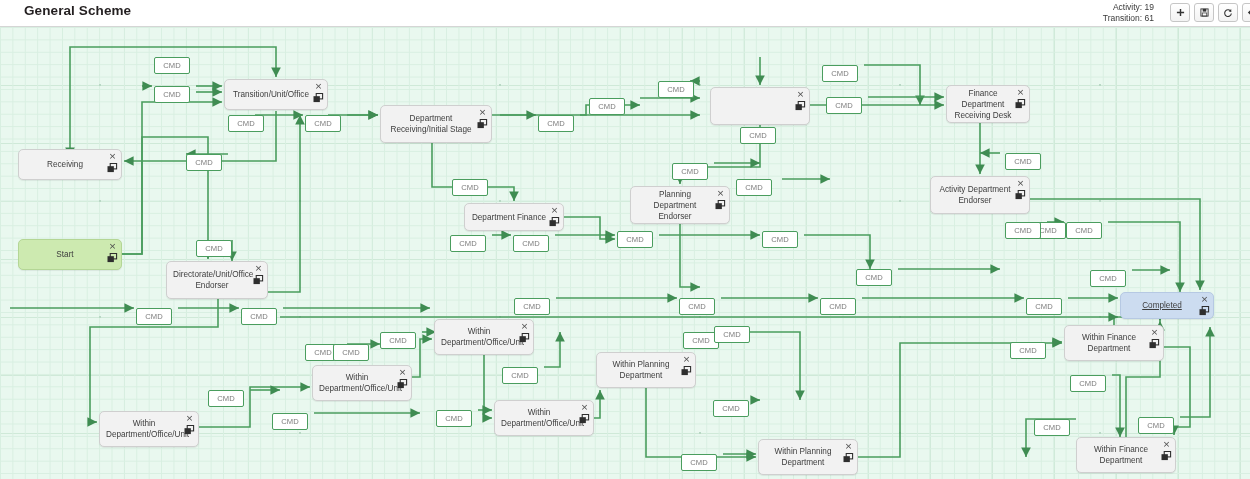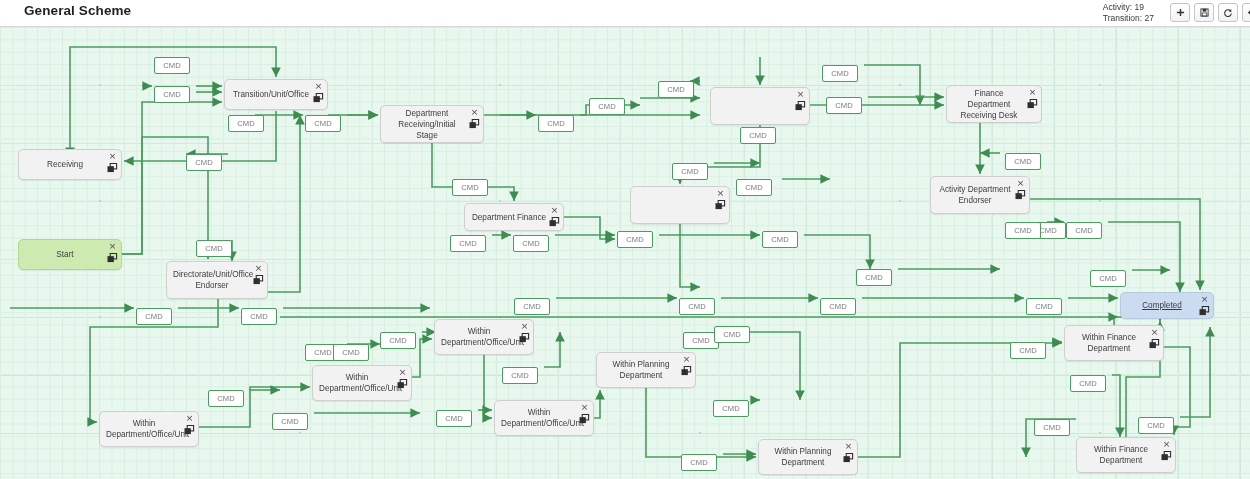--- a/index.html
+++ b/index.html
@@ -16,20 +16,21 @@
     width: 1250px; height: 26px;
     background: #ffffff;
   }
   #page-title {
     position: absolute; left: 8px; top: 3px;
     font-size: 13.5px; font-weight: bold; color: #231f20;
     letter-spacing: .1px;
   }
   #counters {
     position: absolute; right: 112px; top: 2px;
+    text-align: right;
     font-size: 8.5px; color: #3a3a3a; line-height: 11px;
   }
   #toolbar {
     position: absolute; right: 4px; top: 3px;
     display: flex; gap: 4px;
   }
   .tb-btn {
     width: 20px; height: 19px;
     border: 1px solid #c6c6c6; border-radius: 3px;
     background: linear-gradient(#ffffff, #f3f3f3);
@@ -110,21 +111,21 @@
   }
 </style>
 </head>
 <body>
 
 <div id="header">
   <div id="page-title">General Scheme</div>
 
   <div id="counters">
     <div>Activity: 19</div>
-    <div>Transition: 27</div>
+    <div>Transition: 61</div>
   </div>
 
   <div id="toolbar">
     <div class="tb-btn">
       <svg width="9" height="9" viewBox="0 0 10 10">
         <path d="M5 1 L5 9 M1 5 L9 5" stroke="#333" stroke-width="1.6"></path>
       </svg>
     </div>
     <div class="tb-btn">
       <svg width="9" height="9" viewBox="0 0 10 10">
@@ -293,21 +294,21 @@
       <div class="node " style="left: 166px; top: 234px; width: 102px; height: 38px;">
         <span class="lbl">Directorate/Unit/Office Endorser</span>
         <span class="node-x">×</span>
         <span class="node-clone">
           <svg width="11" height="10" viewBox="0 0 12 11">
             <rect x="3.5" y="0.5" width="7" height="6" fill="none" stroke="#2e2e2e" stroke-width="1.2"></rect>
             <rect x="0.5" y="3.5" width="7" height="6.5" fill="#2e2e2e"></rect>
           </svg>
         </span>
       </div>
-      <div class="node " style="left: 380px; top: 78px; width: 104px; height: 38px;">
+      <div class="node " style="left: 380px; top: 78px; width: 112px; height: 38px;">
         <span class="lbl">Department Receiving/Initial Stage</span>
         <span class="node-x">×</span>
         <span class="node-clone">
           <svg width="11" height="10" viewBox="0 0 12 11">
             <rect x="3.5" y="0.5" width="7" height="6" fill="none" stroke="#2e2e2e" stroke-width="1.2"></rect>
             <rect x="0.5" y="3.5" width="7" height="6.5" fill="#2e2e2e"></rect>
           </svg>
         </span>
       </div>
       <div class="node " style="left: 464px; top: 176px; width: 100px; height: 28px;">
@@ -323,29 +324,30 @@
       <div class="node " style="left: 710px; top: 60px; width: 100px; height: 38px;">
         <span class="node-x">×</span>
         <span class="node-clone">
           <svg width="11" height="10" viewBox="0 0 12 11">
             <rect x="3.5" y="0.5" width="7" height="6" fill="none" stroke="#2e2e2e" stroke-width="1.2"></rect>
             <rect x="0.5" y="3.5" width="7" height="6.5" fill="#2e2e2e"></rect>
           </svg>
         </span>
       </div>
       <div class="node " style="left: 630px; top: 159px; width: 100px; height: 38px;">
-        <span class="node-x">×</span>
-        <span class="node-clone">
-          <svg width="11" height="10" viewBox="0 0 12 11">
-            <rect x="3.5" y="0.5" width="7" height="6" fill="none" stroke="#2e2e2e" stroke-width="1.2"></rect>
-            <rect x="0.5" y="3.5" width="7" height="6.5" fill="#2e2e2e"></rect>
-          </svg>
-        </span>
-      </div>
-      <div class="node " style="left: 946px; top: 58px; width: 96px; height: 38px;">
+        <span class="lbl">Planning Department Endorser</span>
+        <span class="node-x">×</span>
+        <span class="node-clone">
+          <svg width="11" height="10" viewBox="0 0 12 11">
+            <rect x="3.5" y="0.5" width="7" height="6" fill="none" stroke="#2e2e2e" stroke-width="1.2"></rect>
+            <rect x="0.5" y="3.5" width="7" height="6.5" fill="#2e2e2e"></rect>
+          </svg>
+        </span>
+      </div>
+      <div class="node " style="left: 946px; top: 58px; width: 84px; height: 38px;">
         <span class="lbl">Finance Department Receiving Desk</span>
         <span class="node-x">×</span>
         <span class="node-clone">
           <svg width="11" height="10" viewBox="0 0 12 11">
             <rect x="3.5" y="0.5" width="7" height="6" fill="none" stroke="#2e2e2e" stroke-width="1.2"></rect>
             <rect x="0.5" y="3.5" width="7" height="6.5" fill="#2e2e2e"></rect>
           </svg>
         </span>
       </div>
       <div class="node " style="left: 930px; top: 149px; width: 100px; height: 38px;">

